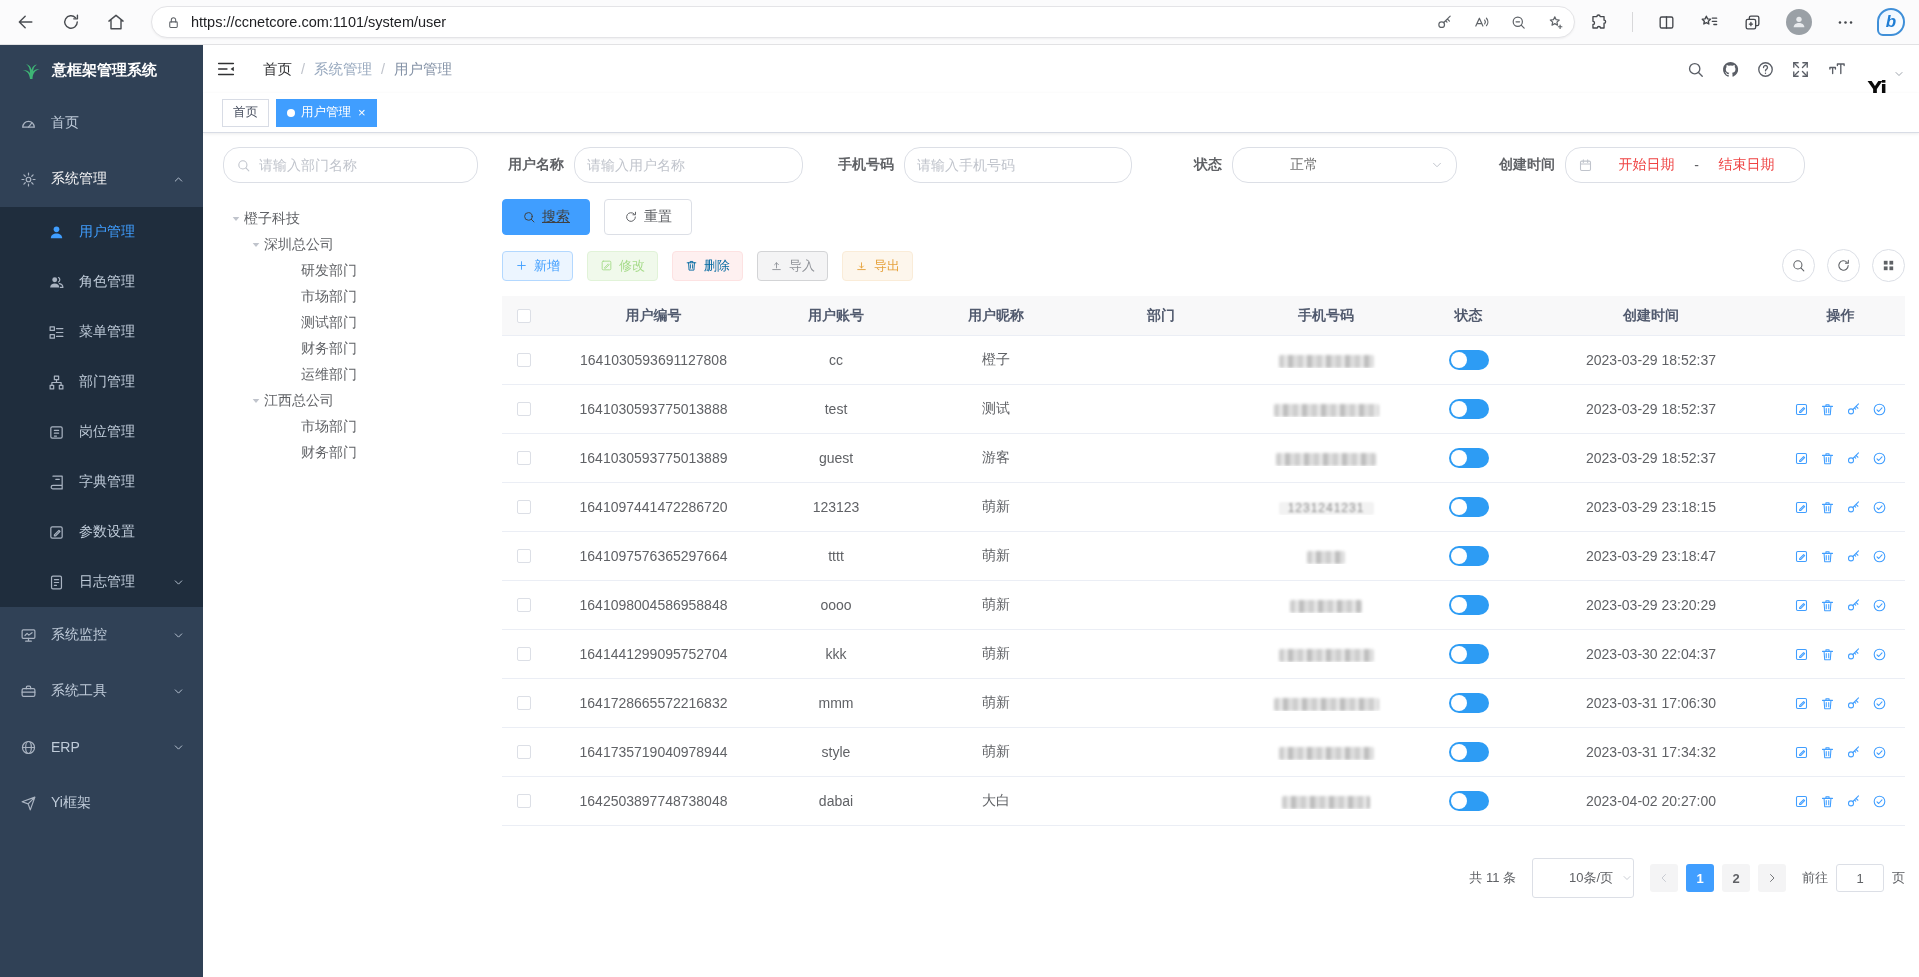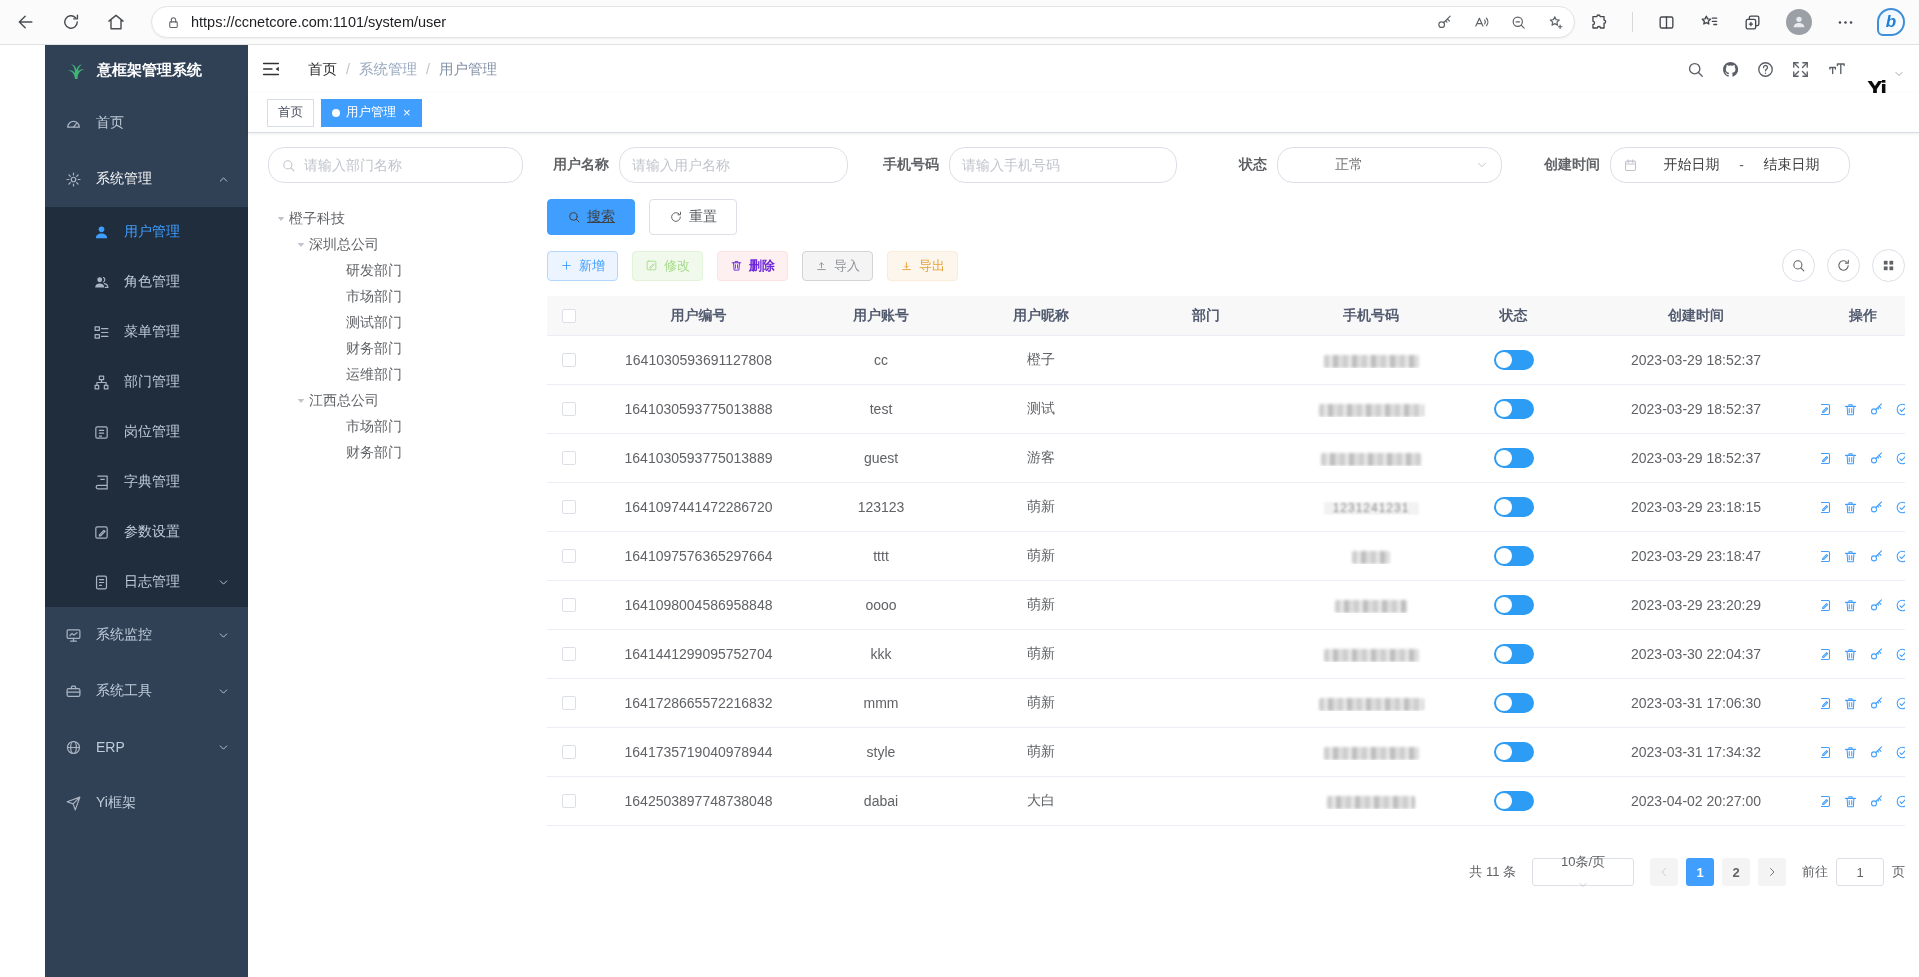--- a/index.html
+++ b/index.html
@@ -25,21 +25,21 @@
   .url-text{font-size:14.5px;color:#202124;flex:1;white-space:nowrap;overflow:hidden;}
   .pill-ic{width:17px;height:17px;color:#5f6368;margin-left:20px;}
   .chrome-cluster{display:flex;align-items:center;}
   .cl-ic{width:19px;height:19px;color:#44474c;margin-left:24px;}
   .divider{width:1px;height:20px;background:#d8d8da;margin-left:24px;}
   .avatar-b{width:26px;height:26px;border-radius:50%;background:#9aa0a6;margin-left:24px;display:flex;align-items:center;justify-content:center;color:#e8eaed;}
   .avatar-b .ic{width:16px;height:16px;}
   .copilot{width:28px;height:28px;border-radius:50% 50% 50% 6px;margin-left:22px;border:2px solid #3f8fd8;background:#fff;display:flex;align-items:center;justify-content:center;font-weight:bold;font-style:italic;font-size:17px;color:#1f7dd4;background:linear-gradient(135deg,#eaf4ff, #ffffff);}
 
   
-  .app{display:flex;height:932px;padding-left:45px;}
+  .app{display:flex;height:932px;}
   .sidebar{width:203px;background:var(--sidebar-bg);flex:none;overflow:hidden;}
   .logo{height:50px;display:flex;align-items:center;padding-left:18px;}
   .logo .ic{width:24px;height:24px;color:#3eb575;margin-right:10px;}
   .logo-title{color:#fff;font-size:15px;font-weight:bold;white-space:nowrap;}
   .menu{display:flex;flex-direction:column;}
   .m-item{display:flex;align-items:center;color:var(--sidebar-text);cursor:pointer;position:relative;}
   .m-item.lv1{height:56px;padding-left:20px;font-size:14px;}
   .m-item.lv2{height:50px;padding-left:48px;font-size:14px;background:var(--submenu-bg);}
   .m-item .mi{width:17px;height:17px;margin-right:14px;color:#aab4c2;}
   .m-item.open{color:#f4f4f5;}
@@ -75,42 +75,42 @@
   .inp{height:36px;border:1px solid var(--border);border-radius:16px;display:flex;align-items:center;padding:0 12px;background:#fff;}
   .inp input{border:none;outline:none;width:100%;font-size:14px;color:#606266;font-family:inherit;background:transparent;}
   .inp input::placeholder{color:#c0c4cc;}
   .inp .ic{width:15px;height:15px;color:#c0c4cc;margin-right:8px;}
   .dept-search{width:255px;}
   .f-label{font-weight:bold;color:#606266;flex:none;}
   .sel{width:225px;justify-content:space-between;cursor:pointer;}
   .sel .val{color:#737373;margin-left:45px;}
   .sel .caret{width:14px;height:14px;color:#c0c4cc;margin:0;}
   .daterange{width:240px;}
-  .daterange .ph{color:#404040;flex:1;text-align:center;}
+  .daterange .ph{color:#ef4444;flex:1;text-align:center;}
   .daterange .sep{color:#606266;margin:0 2px;}
 
   .mainrow{display:flex;margin-top:16px;align-items:flex-start;}
   .treecol{width:255px;flex:none;margin-right:24px;padding-top:7px;}
   .tree-item{height:26px;display:flex;align-items:center;color:#606266;font-size:14px;cursor:pointer;}
   .tree-item .tcaret{width:16px;height:16px;color:#c0c4cc;flex:none;}
   .tree-item.l1{padding-left:5px;}
   .tree-item.l2{padding-left:25px;}
   .tree-item.l3{padding-left:62px;}
 
   .rightcol{flex:1;min-width:0;}
   .btnrow{display:flex;gap:14px;}
   .btn{height:36px;border-radius:4px;display:inline-flex;align-items:center;justify-content:center;font-size:14px;cursor:pointer;border:1px solid var(--border);background:#fff;color:#606266;padding:0 19px;}
   .btn .ic{width:14px;height:14px;margin-right:6px;}
   .btn.primary{background:var(--accent);border-color:var(--accent);color:#404040;text-decoration:underline;}
   .toolbar{display:flex;align-items:center;margin-top:14px;}
   .tbtn{height:30px;border-radius:4px;display:inline-flex;align-items:center;padding:0 12px;font-size:13px;cursor:pointer;margin-right:14px;border:1px solid;}
   .tbtn .ic{width:13px;height:13px;margin-right:6px;}
   .tbtn.add{background:#ecf5ff;border-color:#b3d8ff;color:#409eff;}
   .tbtn.edit{background:#f0f9eb;border-color:#e1f3d8;color:#a6db8a;}
-  .tbtn.del{background:#fef0f0;border-color:#fde2e2;color:#6d28d9;font-weight:bold;}
+  .tbtn.del{background:#fef0f0;border-color:#fde2e2;color:#0369a1;}
   .tbtn.imp{background:#f4f4f5;border-color:#d3d4d6;color:#909399;}
   .tbtn.exp{background:#fdf6ec;border-color:#faecd8;color:#e6a23c;}
   .tool-right{margin-left:auto;display:flex;gap:12px;}
   .circle-btn{width:33px;height:33px;border-radius:50%;border:1px solid #dcdfe6;background:#fff;display:flex;align-items:center;justify-content:center;color:#5f6266;cursor:pointer;}
   .circle-btn .ic{width:15px;height:15px;}
 
   
   .table{margin-top:14px;width:100%;}
   .trow{display:grid;grid-template-columns:44px 215px 150px 170px 160px 170px 115px 250px 1fr;align-items:center;border-bottom:1px solid var(--table-border);}
   .trow.head{background:#f8f8f9;height:40px;border-bottom:1px solid var(--table-border);}
@@ -122,21 +122,21 @@
   .phone-mask{display:inline-block;height:13px;border-radius:2px;background:repeating-linear-gradient(90deg,#cdcdcd 0 5px,#e8e8e8 5px 9px,#bdbdbd 9px 14px,#dddddd 14px 19px);filter:blur(1.6px);vertical-align:middle;font-size:12px;line-height:13px;color:#8e8e8e;overflow:hidden;}
   .phone-mask.frag{background:#f2f2f2;filter:blur(1.2px);letter-spacing:1px;}
   .switch{width:40px;height:20px;border-radius:10px;background:#2d9cf4;position:relative;display:inline-block;cursor:pointer;vertical-align:middle;}
   .switch .knob{position:absolute;left:2px;top:2px;width:16px;height:16px;border-radius:50%;background:#fff;}
   .ops{display:flex;justify-content:center;gap:11px;}
   .op-ic{width:15px;height:15px;color:var(--accent);cursor:pointer;}
 
   
   .pager{display:flex;align-items:center;justify-content:flex-end;margin-top:32px;font-size:13px;color:#606266;padding-right:0;}
   .pg-total{margin-right:16px;}
-  .pg-size{width:102px;height:28px;border:1px solid var(--border);border-radius:3px;display:flex;align-items:center;justify-content:center;gap:8px;cursor:pointer;margin-right:16px;color:#606266;flex-direction:column;}
+  .pg-size{width:102px;height:40px;border:1px solid var(--border);border-radius:3px;display:flex;align-items:center;justify-content:flex-end;gap:8px;cursor:pointer;margin-right:16px;color:#606266;}
   .pg-size .ic{width:12px;height:12px;color:#c0c4cc;}
   .pg-btn{min-width:28px;height:28px;border-radius:3px;background:#f4f4f5;display:inline-flex;align-items:center;justify-content:center;margin-right:8px;cursor:pointer;color:#606266;font-weight:bold;}
   .pg-btn.disabled{color:#c0c4cc;}
   .pg-btn.active{background:var(--accent);color:#fff;}
   .pg-btn .ic{width:12px;height:12px;}
   .pg-goto{margin-left:8px;display:flex;align-items:center;gap:8px;}
   .pg-input{width:48px;height:28px;border:1px solid var(--border);border-radius:3px;text-align:center;color:#606266;display:flex;align-items:center;justify-content:center;}
 </style>
 </head>
 <body>

